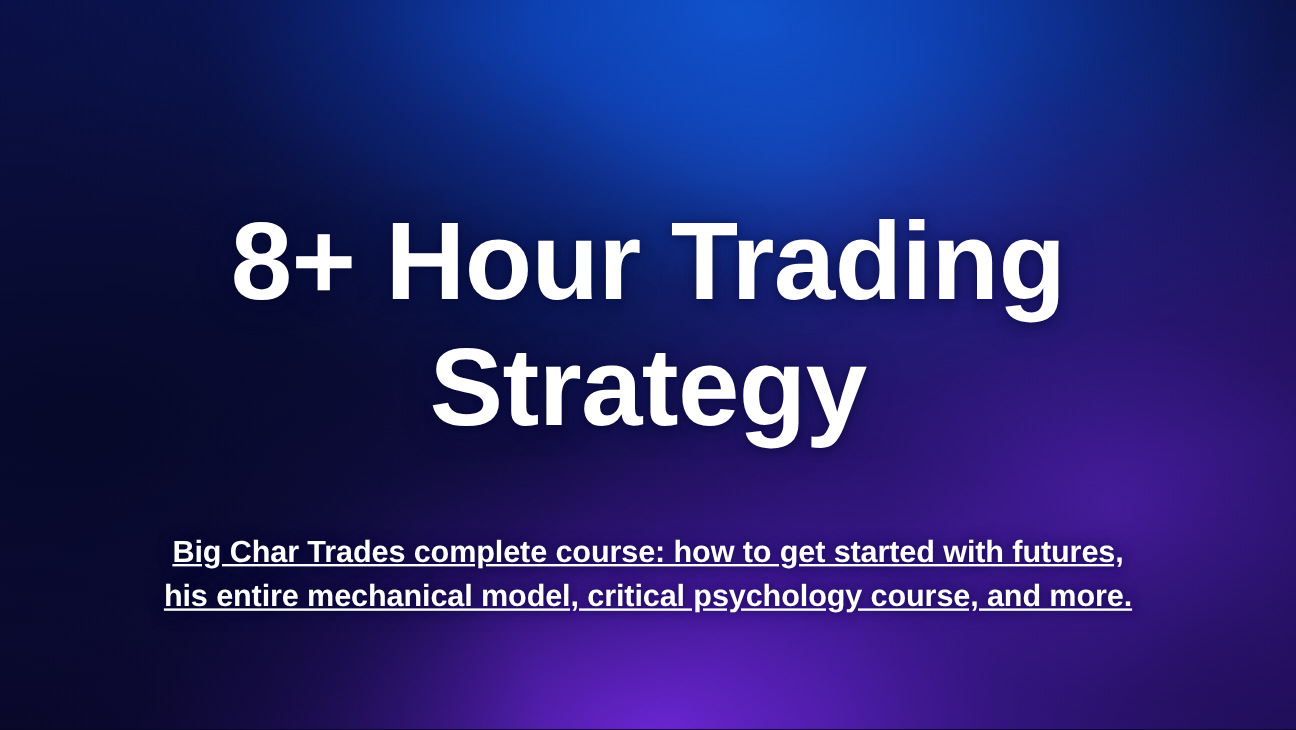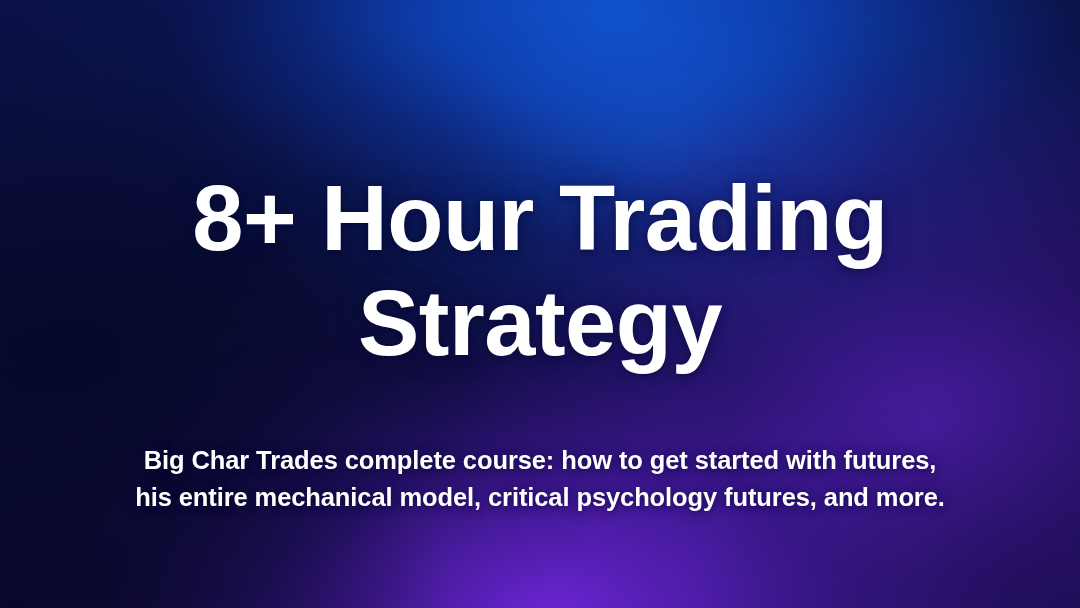--- a/index.html
+++ b/index.html
@@ -124,20 +124,21 @@
     margin: 0;
     text-align: center;
     color: #ffffff;
     font-weight: 700;
     font-size: 25.5px;
     line-height: 37px;
     letter-spacing: -0.1px;
     text-shadow:
       0 1px 6px rgba(3, 6, 40, 0.50),
       0 0 16px rgba(12, 20, 80, 0.30);
+    text-decoration: underline;
   }
 
   .subtitle-line1 { margin-top: 66px; }
   .subtitle-line2 { margin-top: 0px; }
 </style>
 </head>
 <body>
 
 <div class="banner">
 
@@ -148,16 +149,16 @@
   <div class="bg-layer bg-purple2"></div>
   <div class="bg-layer bg-vignette"></div>
 
   <div class="content">
 
     <h1 class="headline headline-line1">8+ Hour Trading Strategy</h1>
 
 
     <p class="subtitle subtitle-line1">Big Char Trades complete course: how to get started with futures,</p>
 
-    <p class="subtitle subtitle-line2">his entire mechanical model, critical psychology futures, and more.</p>
+    <p class="subtitle subtitle-line2">his entire mechanical model, critical psychology course, and more.</p>
 
   </div>
 </div>
 
 </body></html>

